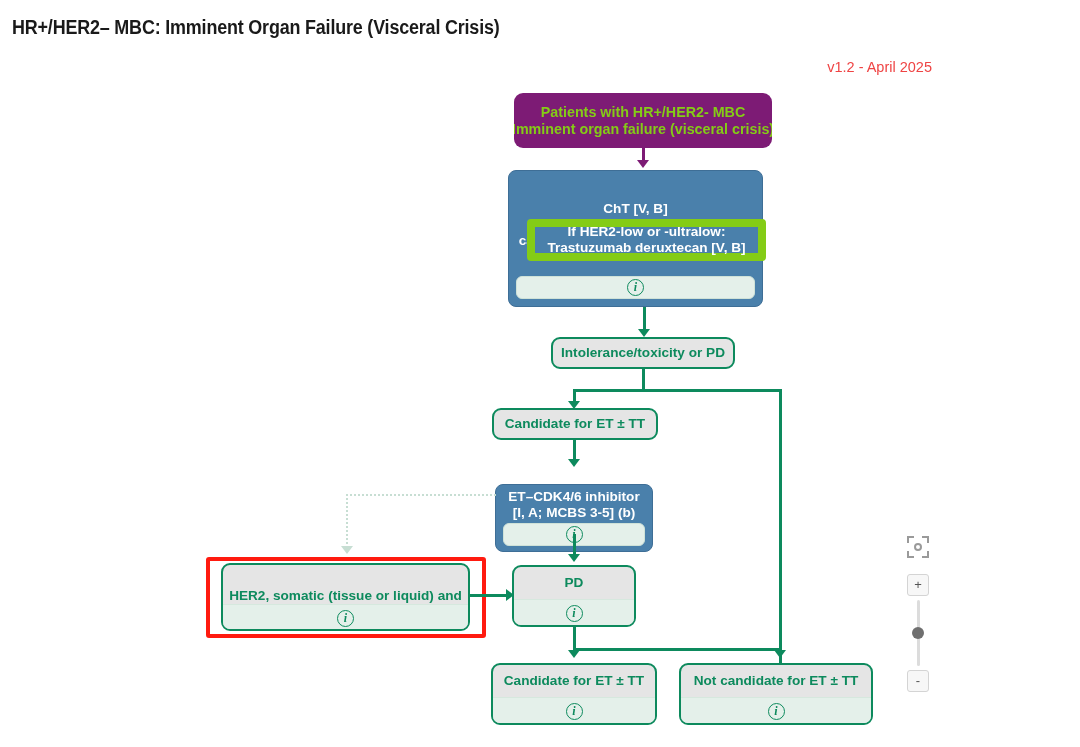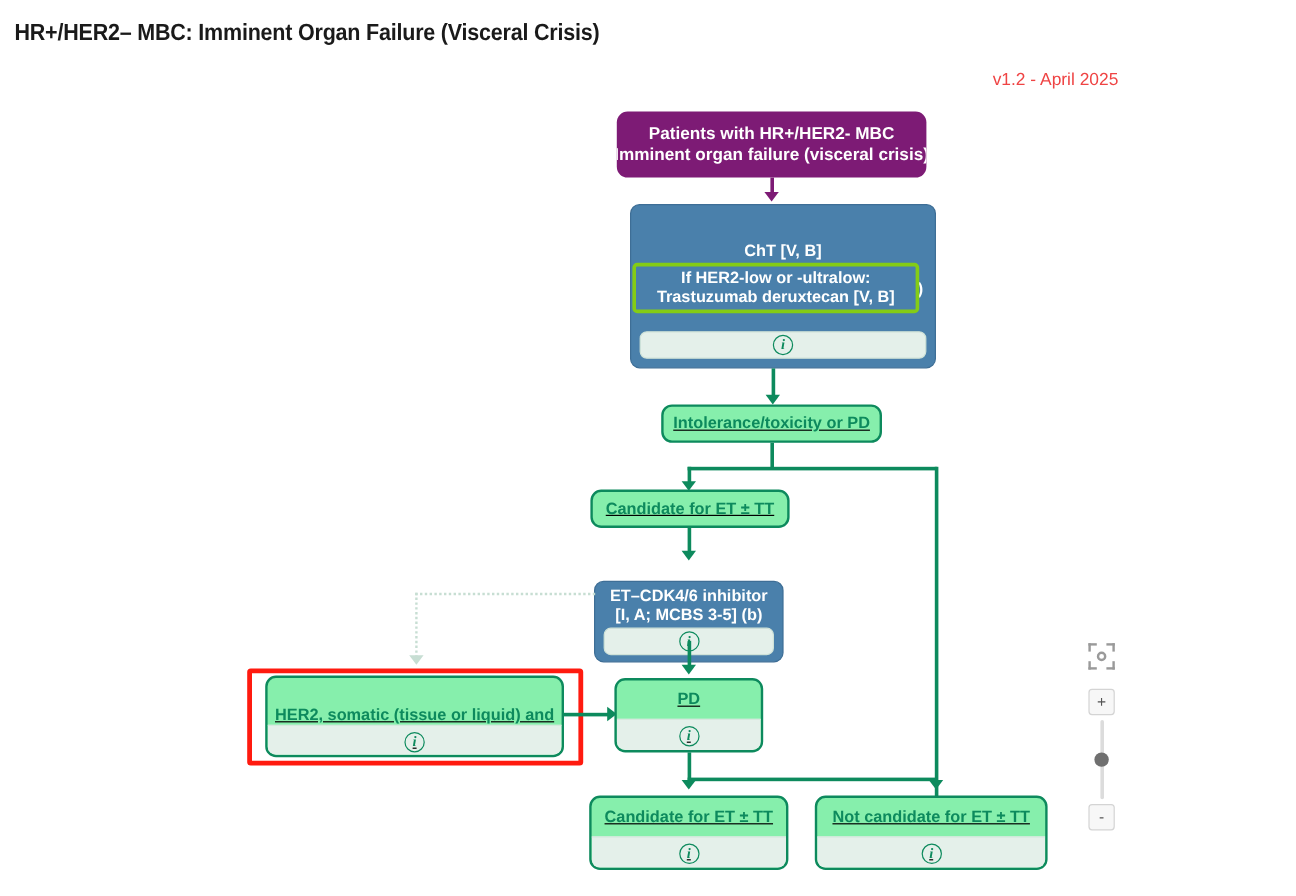--- a/index.html
+++ b/index.html
@@ -28,29 +28,29 @@
   .node { position: absolute; border-radius: 8px; overflow: hidden; }
   .node .body {
     text-align: center; font-weight: bold; line-height: 1.18;
     display: flex; flex-direction: column; align-items: center;
     justify-content: center;
   }
   .node .line { display: block; white-space: nowrap; }
 
   
   .node.purple { background: #7d1b75; border-radius: 9px; }
-  .node.purple .body { color: #ffffff; font-size: 14.3px; }
+  .node.purple .body { color: #84cc16; font-size: 14.3px; }
 
   
   .node.blue { background: #4a80ab; border: 1.6px solid #3e6e96; }
   .node.blue .body { color: #ffffff; font-size: 13.6px; }
 
   
   .node.green {
-    background: #86efac; border: 2.6px solid #0d8a5d; border-radius: 9px; text-decoration: underline;
+    background: #e5e5e5; border: 2.6px solid #0d8a5d; border-radius: 9px;
   }
   .node.green .body { color: #0d8a5d; font-size: 13.6px; }
 
   
   .inforow {
     background: #e4f0ea; display: flex; align-items: center;
     justify-content: center;
   }
   .node.blue .inforow {
     margin: 0 7px 7px 7px; border-radius: 6px; height: 23px;
@@ -61,21 +61,21 @@
     width: 17px; height: 17px; border-radius: 50%;
     border: 1.7px solid #0d8a5d; color: #0d8a5d;
     font-size: 12px; font-weight: bold; font-style: italic;
     line-height: 14px; text-align: center;
     font-family: "Liberation Serif", serif;
   }
 
   
   .redbox { position: absolute; border: 4px solid #ff1a0f; border-radius: 3px; }
   .redoverlay {
-    position: absolute; border: 3px solid #84cc16; border-radius: 4px;
+    position: absolute; border: 8px solid #84cc16; border-radius: 4px;
     background: #4a80ab; display: flex; flex-direction: column;
     align-items: center; justify-content: center;
     color: #ffffff; font-weight: bold; font-size: 13.6px; line-height: 1.2;
   }
 
   
   .conn { position: absolute; background: #0d8a5d; }
   .conn.v { width: 2.6px; }
   .conn.h { height: 2.6px; }
   .conn.purple-v { background: #7d1b75; width: 3px; }
@@ -140,21 +140,21 @@
   <div class="node purple" style="left:514px; top:93px; width:258px; height:55px;">
     <div class="body" style="height:100%;">
       <span class="line">Patients with HR+/HER2- MBC</span>
       <span class="line">Imminent organ failure (visceral crisis)</span>
     </div>
   </div>
 
   <div class="conn purple-v" style="left:642px; top:148px; height:14px;"></div>
   <div class="arrow-down purple" style="left:637px; top:160px;"></div>
 
-  <div class="node blue" style="left:525px; top:170px; width:255px; height:137px;">
+  <div class="node blue" style="left:508px; top:170px; width:255px; height:137px;">
     <div class="body" style="height:105px; padding-top:3px;">
       <span class="line">ChT [V, B]</span>
       <span class="line">Taxane–bevacizumab or</span>
       <span class="line">capecitabine–bevacizumab [V, C] (a)</span>
     </div>
     <div class="inforow">
       <span class="info-i">i</span>
     </div>
   </div>
 

